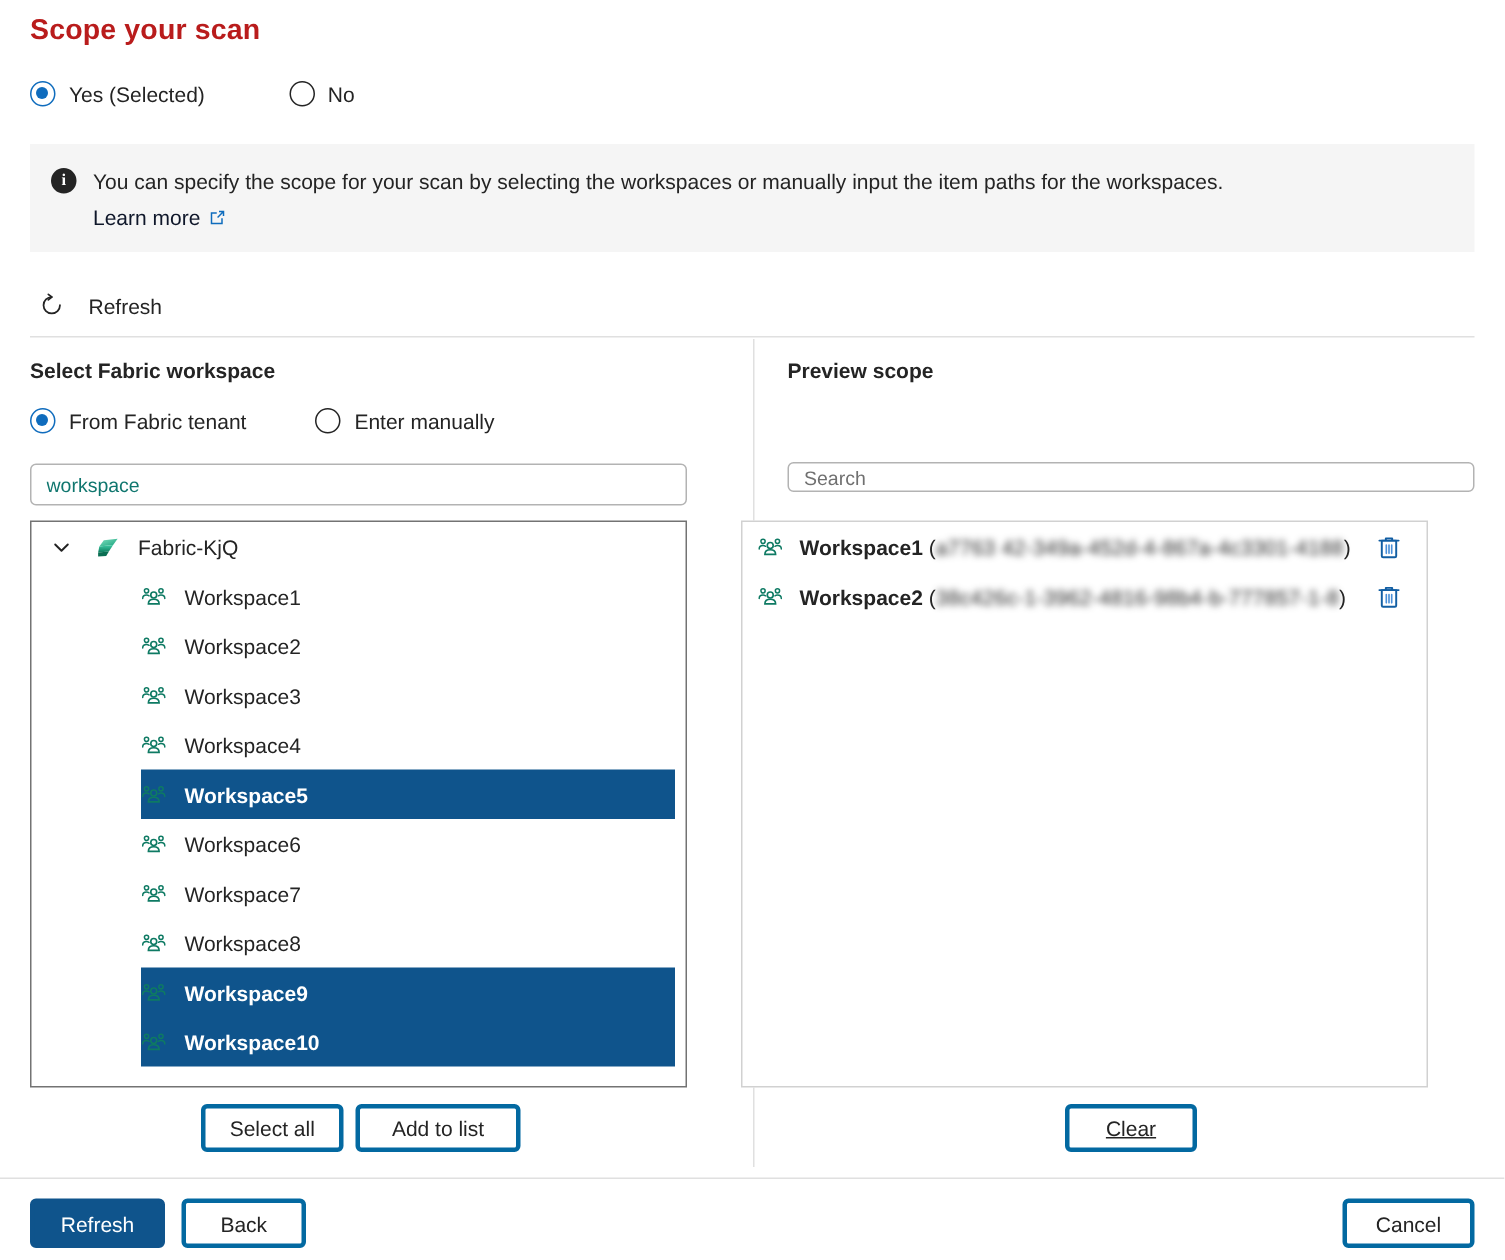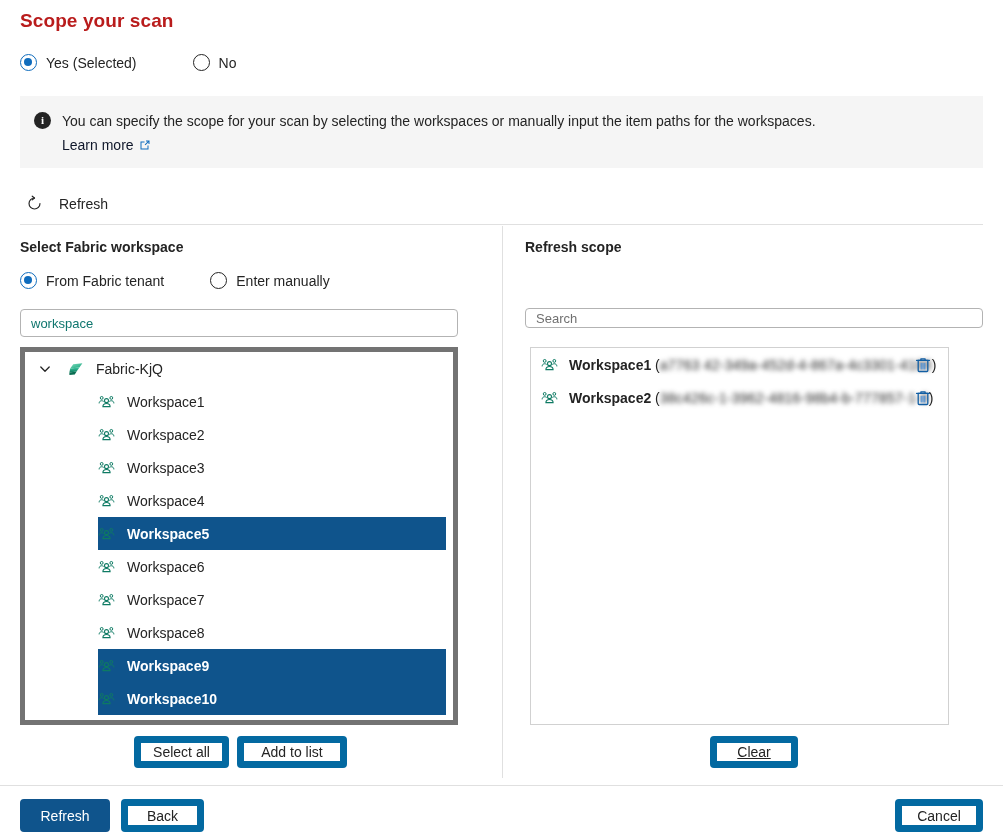--- a/index.html
+++ b/index.html
@@ -192,21 +192,21 @@
     border-radius: 4px;
   }
 
   
   .tree-box {
     position: absolute;
     left: 20px;
     top: 347px;
     width: 438px;
     height: 378px;
-    border: 5px solid #737373;
+    border: 1px solid #737373;
     box-sizing: border-box;
     background: #ffffff;
     overflow: hidden;
   }
   .tree-root {
     display: flex;
     align-items: center;
     height: 33px;
     padding-left: 12px;
     cursor: pointer;
@@ -259,21 +259,21 @@
   .tree-item.selected .ws-icon,
   .tree-item.selected .ws-label { position: relative; z-index: 1; }
   .tree-item.selected .ws-label {
     color: #ffffff;
     font-weight: 700;
   }
 
   
   .btn {
     box-sizing: border-box;
-    border: 7px solid #0369a1;
+    border: 3px solid #0369a1;
     border-radius: 4px;
     background: #ffffff;
     color: #242424;
     font-family: inherit;
     font-size: 14px;
     cursor: pointer;
     padding: 0;
     text-align: center;
     white-space: nowrap;
   }
@@ -284,23 +284,23 @@
     font-weight: 400;
   }
   .abs { position: absolute; }
   #select-all-btn { left: 134px; top: 736px; width: 95px; height: 32px; }
   #add-to-list-btn { left: 237px; top: 736px; width: 110px; height: 32px; }
   #clear-btn      { left: 710px; top: 736px; width: 88px;  height: 32px; text-decoration: underline; }
 
   
   .scope-box {
     position: absolute;
-    left: 530px;
+    left: 494px;
     top: 347px;
-    width: 419px;
+    width: 458px;
     height: 378px;
     border: 1px solid #d1d1d1;
     box-sizing: border-box;
     background: #ffffff;
     overflow: hidden;
   }
   .scope-item {
     display: flex;
     align-items: center;
     height: 33px;
@@ -554,21 +554,21 @@
               <path d="M16.8 10.6c0-1.5-1.2-2.4-2.7-2.4-.7 0-1.3 .2-1.8 .5" fill="none" stroke="#0e7a63" stroke-width="1.05" stroke-linecap="round"></path>
             </svg></span>
           <span class="ws-label">Workspace10</span>
         </div>
       </div>
   </div>
 
   <button id="select-all-btn" class="btn abs">Select all</button>
   <button id="add-to-list-btn" class="btn abs">Add to list</button>
 
-  <div class="col-header right">Refresh scope</div>
+  <div class="col-header right">Preview scope</div>
 
   <input id="scope-search" class="text-input" type="text" placeholder="Search" style="">
 
   <div class="scope-box">
     <div id="scope-items">
         <div class="scope-item">
           <span class="ws-icon"><svg width="17" height="17" viewBox="0 0 18 18">
               <circle cx="9" cy="8.1" r="2.1" fill="none" stroke="#0e7a63" stroke-width="1.15"></circle>
               <path d="M5.2 14.4c0-2.1 1.7-3.3 3.8-3.3s3.8 1.2 3.8 3.3z" fill="none" stroke="#0e7a63" stroke-width="1.15"></path>
               <circle cx="3.9" cy="5.2" r="1.5" fill="none" stroke="#0e7a63" stroke-width="1.05"></circle>

